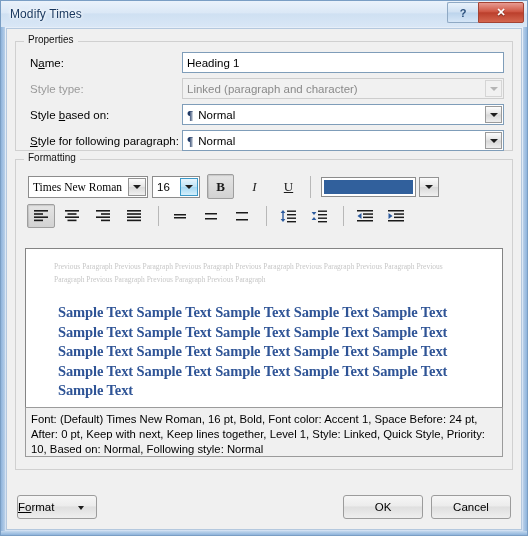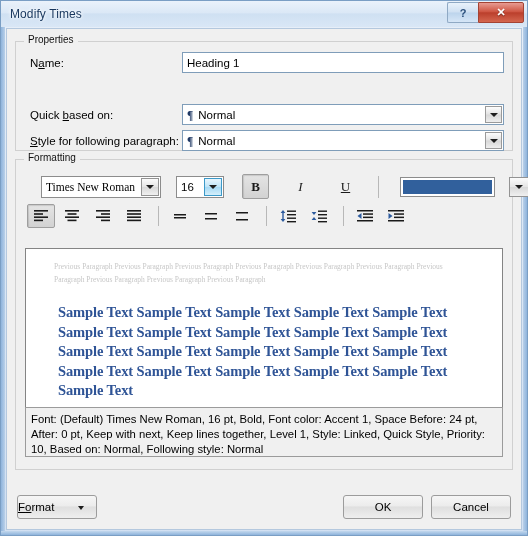--- a/index.html
+++ b/index.html
@@ -137,22 +137,22 @@
     border-top: 4px solid #1d1d1d;
   }
   .tri-dn.dis { border-top-color: #b5b5b5; }
   .pilcrow {
     color: #1f3864; font-weight: bold; font-size: 11.5px;
     margin-right: 5px; font-family: "Liberation Serif", serif;
   }
 
   
   .fmt-row1 {
-    position: absolute; left: 25px; top: 14px;
-    display: flex; align-items: center; gap: 11px;
+    position: absolute; left: 12px; top: 14px;
+    display: flex; align-items: center; gap: 0;
   }
   .fontbox {
     width: 120px; height: 22px;
     background: #fff; border: 1px solid #8c8c8c;
     font-size: 11.5px; color: #000;
     display: flex; align-items: center; padding-left: 4px;
     box-sizing: border-box; position: relative;
     font-family: "Liberation Serif", serif;
   }
   .sizebox {
@@ -310,23 +310,32 @@
     <div class="group" id="grp-properties">
       <div class="group-title">Properties</div>
 
       <div class="prow" style="top:10px;">
         <div class="plabel"><span>N</span><u>a</u><span>me:</span></div>
         <div class="field">
           <span>Heading 1</span>
         </div>
       </div>
 
+      <div class="prow" style="top:36px;">
+        <div class="plabel dis"><span>St</span><span>y</span><span>le type:</span></div>
+        <div class="field dis">
+          <span>Linked (paragraph and character)</span>
+          <span class="combo-arrow dis">
+              <span class="tri-dn dis"></span>
+            </span>
+        </div>
+      </div>
 
       <div class="prow" style="top:62px;">
-        <div class="plabel"><span>Quick </span><u>b</u><span>ased on:</span></div>
+        <div class="plabel"><span>Style </span><u>b</u><span>ased on:</span></div>
         <div class="field">
           <span class="pilcrow">¶</span>
           <span>Normal</span>
           <span class="combo-arrow">
               <span class="tri-dn"></span>
             </span>
         </div>
       </div>
 
       <div class="prow" style="top:88px;">

